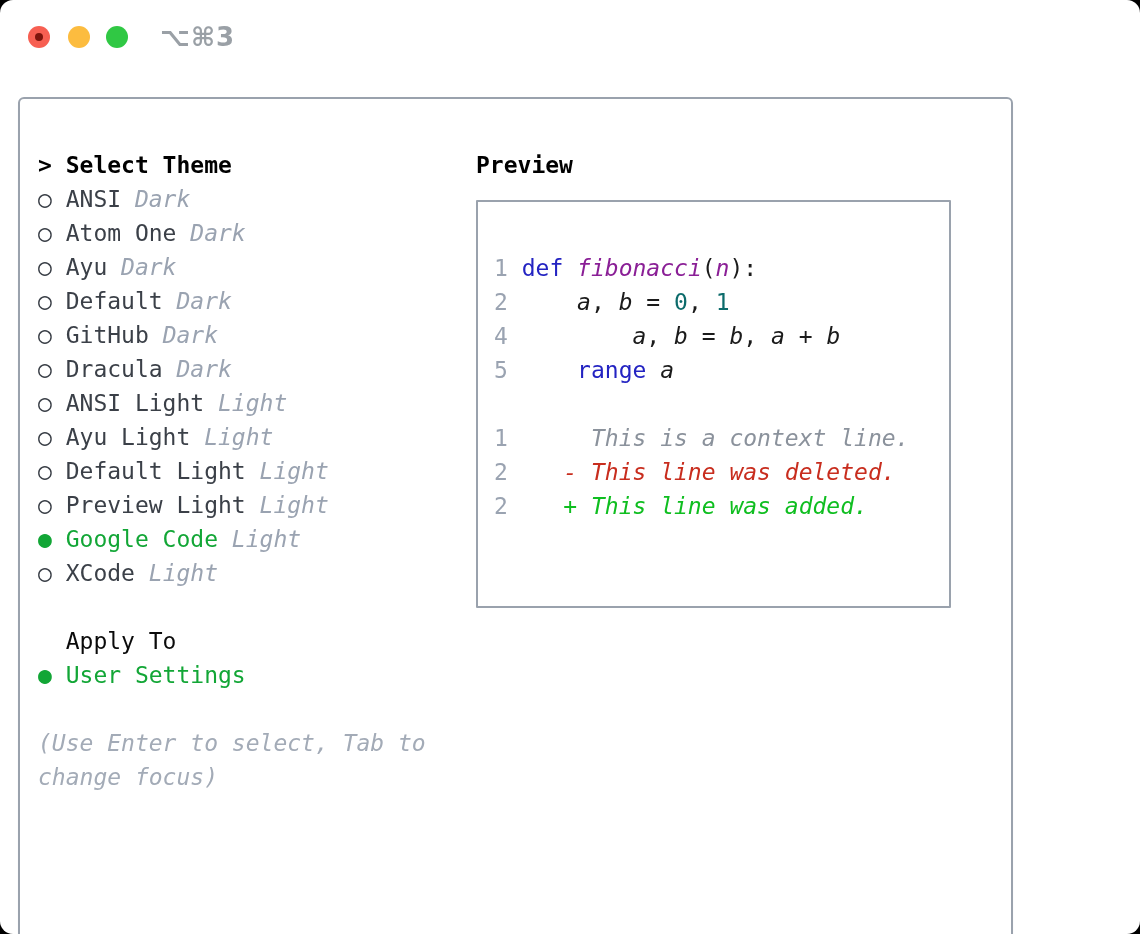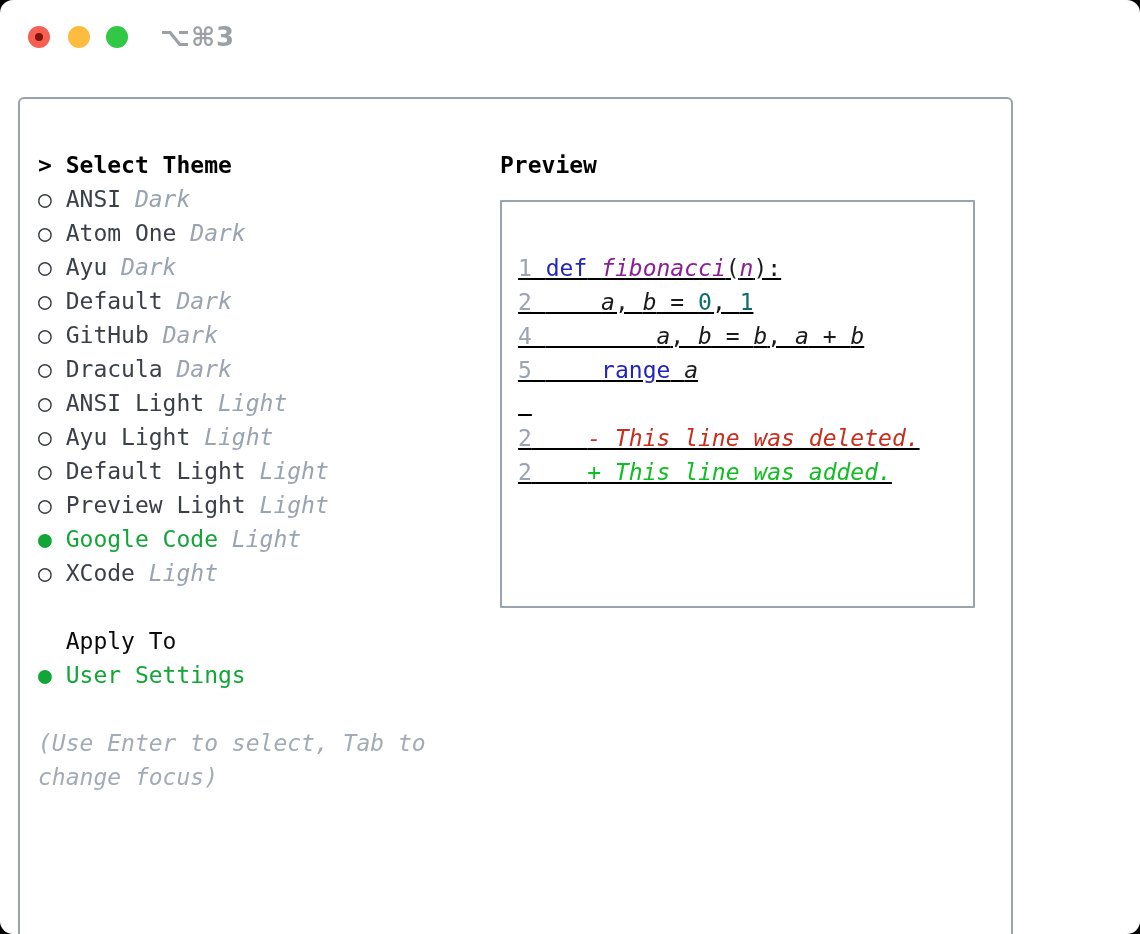--- a/index.html
+++ b/index.html
@@ -29,41 +29,41 @@
 
   
   .panel {
     position:absolute; left:18px; top:97px; width:995px; height:883px;
     border:2px solid var(--border); border-radius:6px; background:#fff;
     box-shadow:0 3px 2px -1px rgba(150,158,170,.55);
   }
   .row { height:34px; line-height:34px; font-size:23px; white-space:pre; }
 
   .left-col  { position:absolute; left:18px;  top:49px; }
-  .right-col { position:absolute; left:480px; top:49px; }
+  .right-col { position:absolute; left:456px; top:49px; }
 
   .marker { display:inline-block; width:2ch; color:var(--item_text); }
   .marker.sel { color:var(--green_accent); }
   .hdr { font-weight:700; color:#000; }
   .tname { color:var(--item_text); margin-right:1ch; }
   .tvariant { color:var(--muted); font-style:italic; }
   .theme-item.selected .tname { color:var(--green_accent); }
   .apply-title { padding-left:2ch; color:#0a0a0a; }
   .opt-label { color:var(--item_text); }
   .apply-option.selected .opt-label { color:var(--green_accent); }
   .hint { color:var(--hint); font-style:italic; }
 
   
   .preview-title { font-weight:700; color:#000; }
   .preview-box {
     margin-top:18px; width:475px; height:408px;
     border:2px solid var(--border); background:#fff; border-radius:1px;
     padding:49px 0 0 16px; overflow:hidden;
   }
-  .code-line { height:34px; line-height:34px; font-size:23px; white-space:pre;text-decoration:underline; }
+  .code-line { height:34px; line-height:34px; font-size:23px; white-space:pre; }
   .tok-p    { color:#1b1b1b; }
   .tok-lnum { color:var(--muted); }
   .tok-kw   { color:var(--keyword_blue); }
   .tok-fn   { color:var(--function_purple); font-style:italic; }
   .tok-var  { color:#1b1b1b; font-style:italic; }
   .tok-lit  { color:var(--literal_teal); }
   .tok-ctx  { color:var(--context_gray); font-style:italic; }
   .tok-del  { color:var(--diff_red); font-style:italic; }
   .tok-add  { color:var(--diff_green); font-style:italic; }
 </style>
@@ -110,20 +110,21 @@
 
     <div class="right-col">
       <div class="row preview-title">Preview</div>
       <div class="preview-box">
         <div>
             <div class="code-line"><span class="tok-lnum">1 </span><span class="tok-kw">def</span><span class="tok-p"> </span><span class="tok-fn">fibonacci</span><span class="tok-p">(</span><span class="tok-fn">n</span><span class="tok-p">):</span></div>
             <div class="code-line"><span class="tok-lnum">2 </span><span class="tok-p">    </span><span class="tok-var">a</span><span class="tok-p">, </span><span class="tok-var">b</span><span class="tok-p"> = </span><span class="tok-lit">0</span><span class="tok-p">, </span><span class="tok-lit">1</span></div>
             <div class="code-line"><span class="tok-lnum">4 </span><span class="tok-p">        </span><span class="tok-var">a</span><span class="tok-p">, </span><span class="tok-var">b</span><span class="tok-p"> = </span><span class="tok-var">b</span><span class="tok-p">, </span><span class="tok-var">a</span><span class="tok-p"> + </span><span class="tok-var">b</span></div>
             <div class="code-line"><span class="tok-lnum">5 </span><span class="tok-p">    </span><span class="tok-kw">range</span><span class="tok-p"> </span><span class="tok-var">a</span></div>
             <div class="code-line"><span class="tok-p"> </span></div>
+            <div class="code-line"><span class="tok-lnum">1</span><span class="tok-p">    </span><span class="tok-ctx">  This is a context line.</span></div>
             <div class="code-line"><span class="tok-lnum">2</span><span class="tok-p">    </span><span class="tok-del">- This line was deleted.</span></div>
             <div class="code-line"><span class="tok-lnum">2</span><span class="tok-p">    </span><span class="tok-add">+ This line was added.</span></div>
           </div>
       </div>
     </div>
 
   </div>
 </div>
 
 </body></html>

